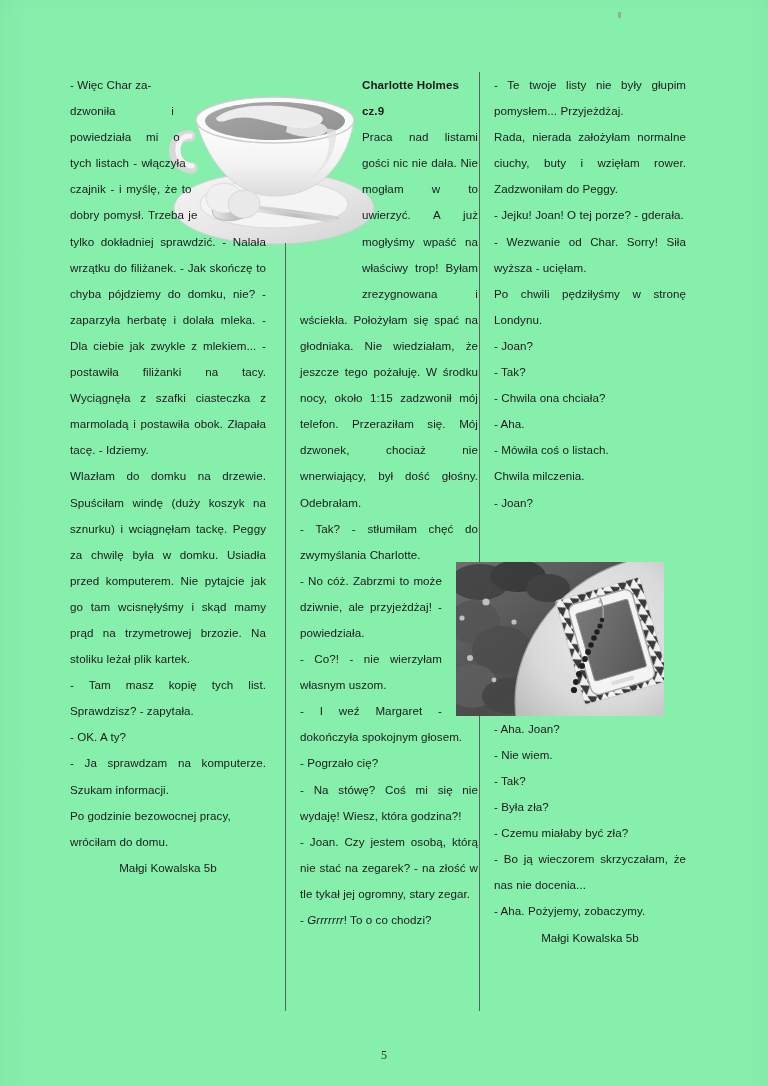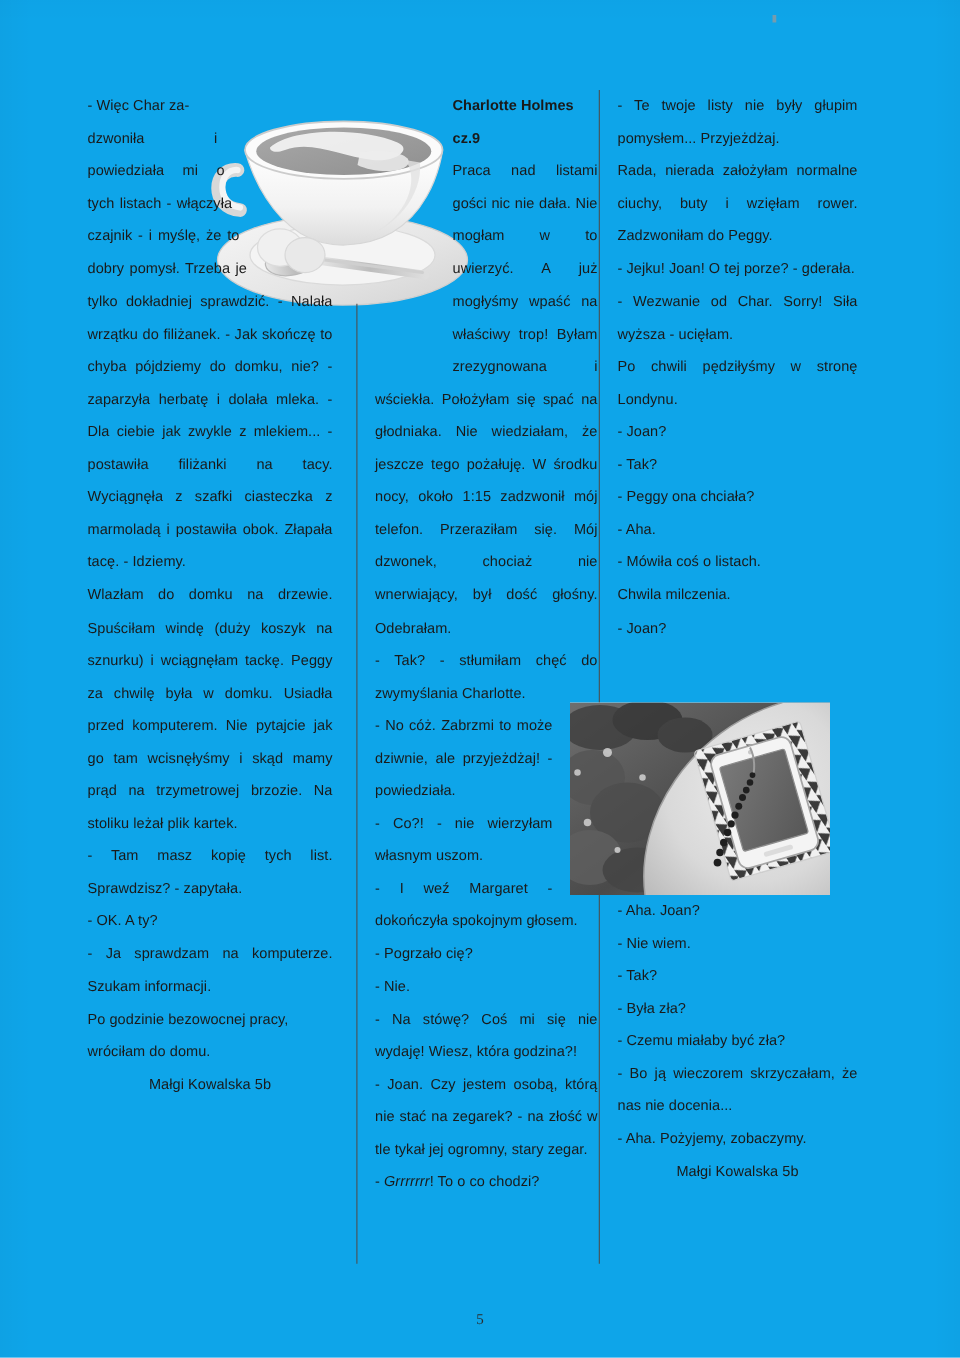--- a/index.html
+++ b/index.html
@@ -6,21 +6,21 @@
   body{
     width:768px;height:1086px;
     background:#ffffff;
     font-family:"Liberation Sans", sans-serif;
     color:#1a1a1a;
     position:relative;
     overflow:hidden;
   }
   .page{
     position:absolute;inset:0;
-    background:#0ea5e9;
+    background:#86efac;
     padding-left:34px;
   }
   
   .scan-tint{
     position:absolute;inset:0;
     background:
       linear-gradient(to right, rgba(0,0,0,0.022) 0px, rgba(0,0,0,0) 26px),
       linear-gradient(to left, rgba(0,0,0,0.018) 0px, rgba(0,0,0,0) 22px),
       linear-gradient(to bottom, rgba(0,0,0,0.012) 0px, rgba(0,0,0,0) 18px);
     pointer-events:none;
@@ -187,35 +187,34 @@
     <div class="cup-shaper-mid"></div>
     <p class="indent-head">Charlotte Holmes</p>
     <p class="indent-head">cz.9</p>
     <p>Praca nad listami gości nic nie dała. Nie mogłam w to uwierzyć. A już mogłyśmy wpaść na właściwy trop! Byłam zrezygnowana i wściekła. Położyłam się spać na głodniaka. Nie wiedziałam, że jeszcze tego pożałuję. W środku nocy, około 1:15 zadzwonił mój telefon. Przeraziłam się. Mój dzwonek, chociaż nie wnerwiający, był dość głośny. Odebrałam.</p>
     <p>- Tak? - stłumiłam chęć do zwymyślania Charlotte.</p>
     <div class="photo-shaper-mid"></div>
     <p>- No cóż. Zabrzmi to może dziwnie, ale przyjeżdżaj! - powiedziała.</p>
     <p>- Co?! - nie wierzyłam własnym uszom.</p>
     <p>- I weź Margaret - dokończyła spokojnym głosem.</p>
     <p class="nojust">- Pogrzało cię?</p>
-    <p class="nojust">- Nie.</p>
     <p>- Na stówę? Coś mi się nie wydaję! Wiesz, która godzina?!</p>
     <p>- Joan. Czy jestem osobą, którą nie stać na zegarek? - na złość w tle tykał jej ogromny, stary zegar.</p>
     <p class="nojust"><span>- </span><span class="italic">Grrrrrrr</span><span>! To o co chodzi?</span></p>
   </div>
 
   <div class="col col-right">
     <p>- Te twoje listy nie były głupim pomysłem... Przyjeżdżaj.</p>
     <p>Rada, nierada założyłam normalne ciuchy, buty i wzięłam rower. Zadzwoniłam do Peggy.</p>
     <p>- Jejku! Joan! O tej porze? - gderała.</p>
     <p>- Wezwanie od Char. Sorry! Siła wyższa - ucięłam.</p>
     <p> Po chwili pędziłyśmy w stronę Londynu.</p>
     <p class="nojust">- Joan?</p>
     <p class="nojust">- Tak?</p>
-    <p class="nojust">- Peggy ona chciała?</p>
+    <p class="nojust">- Chwila ona chciała?</p>
     <p class="nojust">- Aha.</p>
     <p class="nojust">- Mówiła coś o listach.</p>
     <p class="nojust"> Chwila milczenia.</p>
     <p class="nojust">- Joan?</p>
     <div style="height:148px"></div>
     <p class="nojust">- Tak?</p>
     <p class="nojust">- Myślisz, że gdzieś nas wyśle?</p>
     <p class="nojust">- Aha. Joan?</p>
     <p class="nojust">- Nie wiem.</p>
     <p class="nojust">- Tak?</p>

